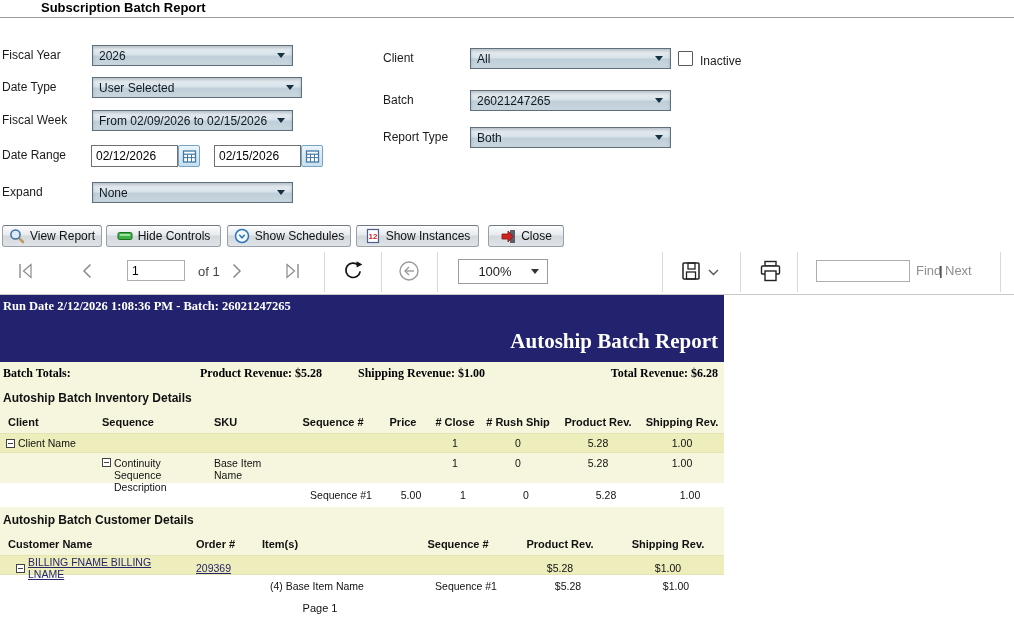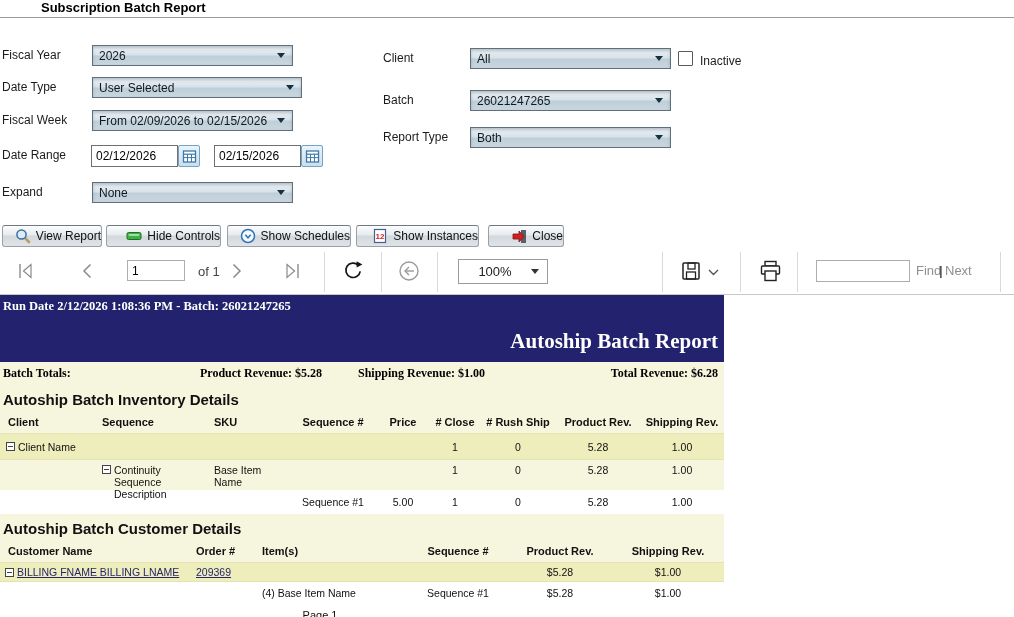--- a/index.html
+++ b/index.html
@@ -29,21 +29,21 @@
   .cal-btn { position:absolute; width:22px; height:22px; border:1px solid #76a3c2; border-radius:2px;
              background:linear-gradient(180deg,#eaf4fb,#c9dfee); display:flex; align-items:center; justify-content:center; padding:0; }
 
   
   .checkbox { position:absolute; width:15px; height:15px; border:1px solid #5a5a5a; background:#fff; border-radius:1px; }
 
   
   .abtn { position:absolute; top:225px; height:22px; border:1px solid; border-color:#6f7880 #99a1a8 #99a1a8;
           border-radius:3px; background:linear-gradient(180deg,#fbfcfd 0%,#e7ebee 45%,#d2d8dd 50%,#e0e4e8 100%);
           box-shadow:inset 0 1px 0 rgba(255,255,255,.8);
-          display:flex; align-items:center; justify-content:flex-end; gap:5px; font-size:12px; color:#111; cursor:default; }
+          display:flex; align-items:center; justify-content:center; gap:5px; font-size:12px; color:#111; cursor:default; }
   .abtn svg { flex:0 0 auto; }
 
   
   .viewer-toolbar { position:absolute; left:0; top:249px; width:1014px; height:46px; background:#fff;
                     border-bottom:1px solid #c9c9c9; }
   .vt-sep { position:absolute; top:3px; width:1px; height:40px; background:#d9d9d9; }
   .vt-icon { position:absolute; cursor:default; }
   .vt-text { position:absolute; font-size:13px; color:#444; }
   .page-input { position:absolute; left:127px; top:11px; width:58px; height:21px; border:1px solid #abadb3;
                 font-family:"Liberation Sans",sans-serif; font-size:12px; padding-left:4px; }
@@ -60,29 +60,29 @@
   
   .report { position:absolute; left:0; top:295px; width:724px; }
   .band { height:67px; background:#22226e; position:relative; }
   .run-line { position:absolute; left:3px; top:4px; font-family:"Liberation Serif",serif; font-weight:bold;
               font-size:12.5px; color:#fff; }
   .report-title { position:absolute; right:6px; bottom:8px; font-family:"Liberation Serif",serif; font-weight:bold;
                   font-size:21px; color:#fff; }
   .totals { height:23px; background:#f6f6de; position:relative; font-family:"Liberation Serif",serif;
             font-weight:bold; font-size:12px; color:#000; }
   .totals span { position:absolute; top:4px; }
-  .sec-heading { height:26px; background:#f6f6de; font-size:15px; font-weight:bold; color:#111;
+  .sec-heading { height:26px; background:#f6f6de; font-size:12px; font-weight:bold; color:#111;
                  padding:6px 0 0 3px; }
   .grid-row { display:grid; align-items:center; font-size:10.5px; color:#111; }
   .inv-row { grid-template-columns:96px 112px 82px 86px 54px 50px 76px 84px 84px; }
   .cust-row { grid-template-columns:190px 66px 152px 100px 104px 112px; }
   .hdr { font-weight:bold; font-size:11px; background:#f6f6de; height:22px; }
   .row-hi { background:#eeedbc; border-top:1px solid #e3e3b4; border-bottom:1px solid #e3e3b4; }
   .row-cream { background:#f6f6de; }
-  .row-white { background:#fff; }
+  .row-white { background:#fff;padding-left:8px; }
   .c-left { padding-left:8px; text-align:left; }
   .c-left2 { padding-left:6px; text-align:left; }
   .c-center { text-align:center; }
   .top-align { align-items:start; }
   .top-align > span, .top-align > div { padding-top:4px; }
   .minus-box { display:inline-flex; align-items:center; justify-content:center; width:9px; height:9px;
                border:1px solid #444; background:#fff; margin-right:3px; flex:0 0 auto; }
   .minus-box i { display:block; width:5px; height:1px; background:#444; }
   .cellflex { display:flex; align-items:center; }
   .cellflex-top { display:flex; align-items:flex-start; }
@@ -298,21 +298,21 @@
       <span class="c-left2">Sequence</span>
       <span class="c-left2">SKU</span>
       <span class="c-center">Sequence #</span>
       <span class="c-center">Price</span>
       <span class="c-center"># Close</span>
       <span class="c-center"># Rush Ship</span>
       <span class="c-center">Product Rev.</span>
       <span class="c-center">Shipping Rev.</span>
     </div>
 
-    <div class="grid-row inv-row row-hi" style="height:27px">
+    <div class="grid-row inv-row row-hi" style="height:20px">
       <div class="cellflex c-left" style="padding-left:6px">
         <span class="minus-box">
             <i></i>
           </span>
         <span>Client Name</span>
       </div>
       <span></span>
         <span></span>
         <span></span>
         <span></span>
@@ -356,21 +356,21 @@
     <div class="grid-row cust-row hdr">
       <span class="c-left">Customer Name</span>
       <span class="c-left2">Order #</span>
       <span class="c-left2">Item(s)</span>
       <span class="c-center">Sequence #</span>
       <span class="c-center">Product Rev.</span>
       <span class="c-center">Shipping Rev.</span>
     </div>
 
     <div class="grid-row cust-row row-hi" style="height:20px">
-      <div class="cellflex c-left" style="padding-left:5px">
+      <div class="cellflex c-left" style="padding-left:16px">
         <span class="minus-box">
             <i></i>
           </span>
         <span class="rlink">BILLING FNAME BILLING LNAME</span>
       </div>
       <span class="c-left2"><a class="rlink">209369</a></span>
       <span></span>
         <span></span>
       <span class="c-center">$5.28</span>
       <span class="c-center">$1.00</span>

